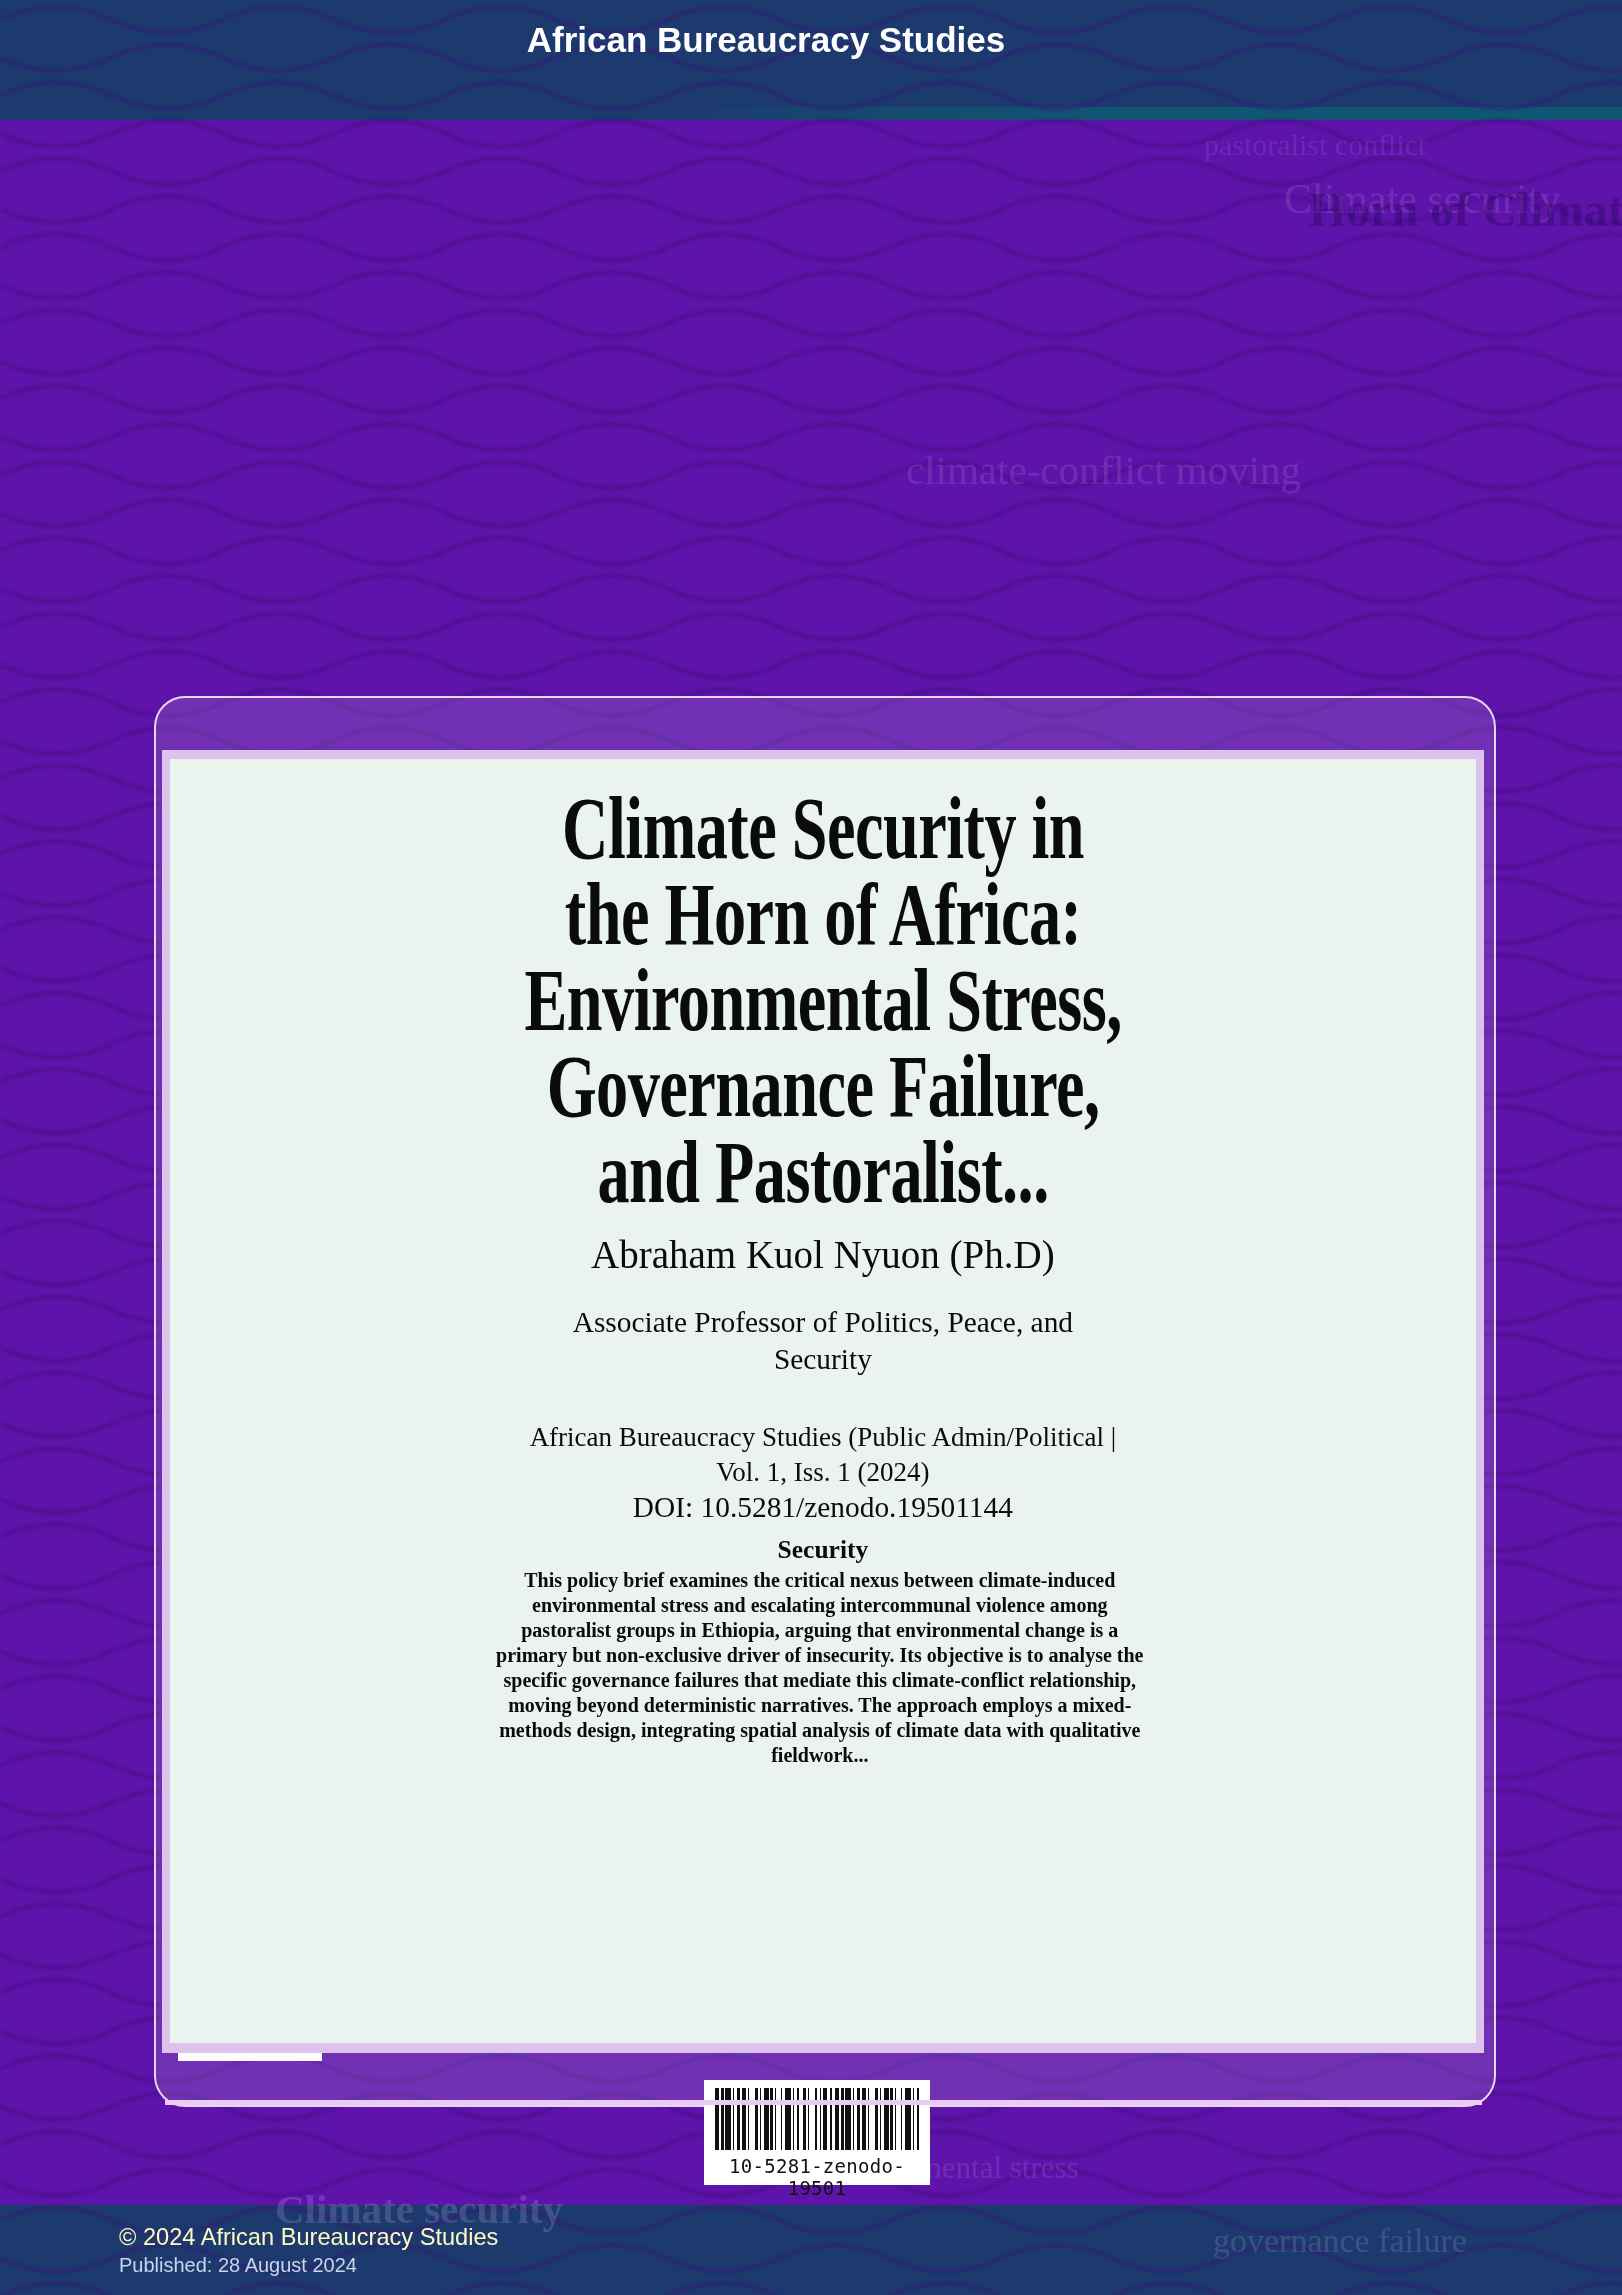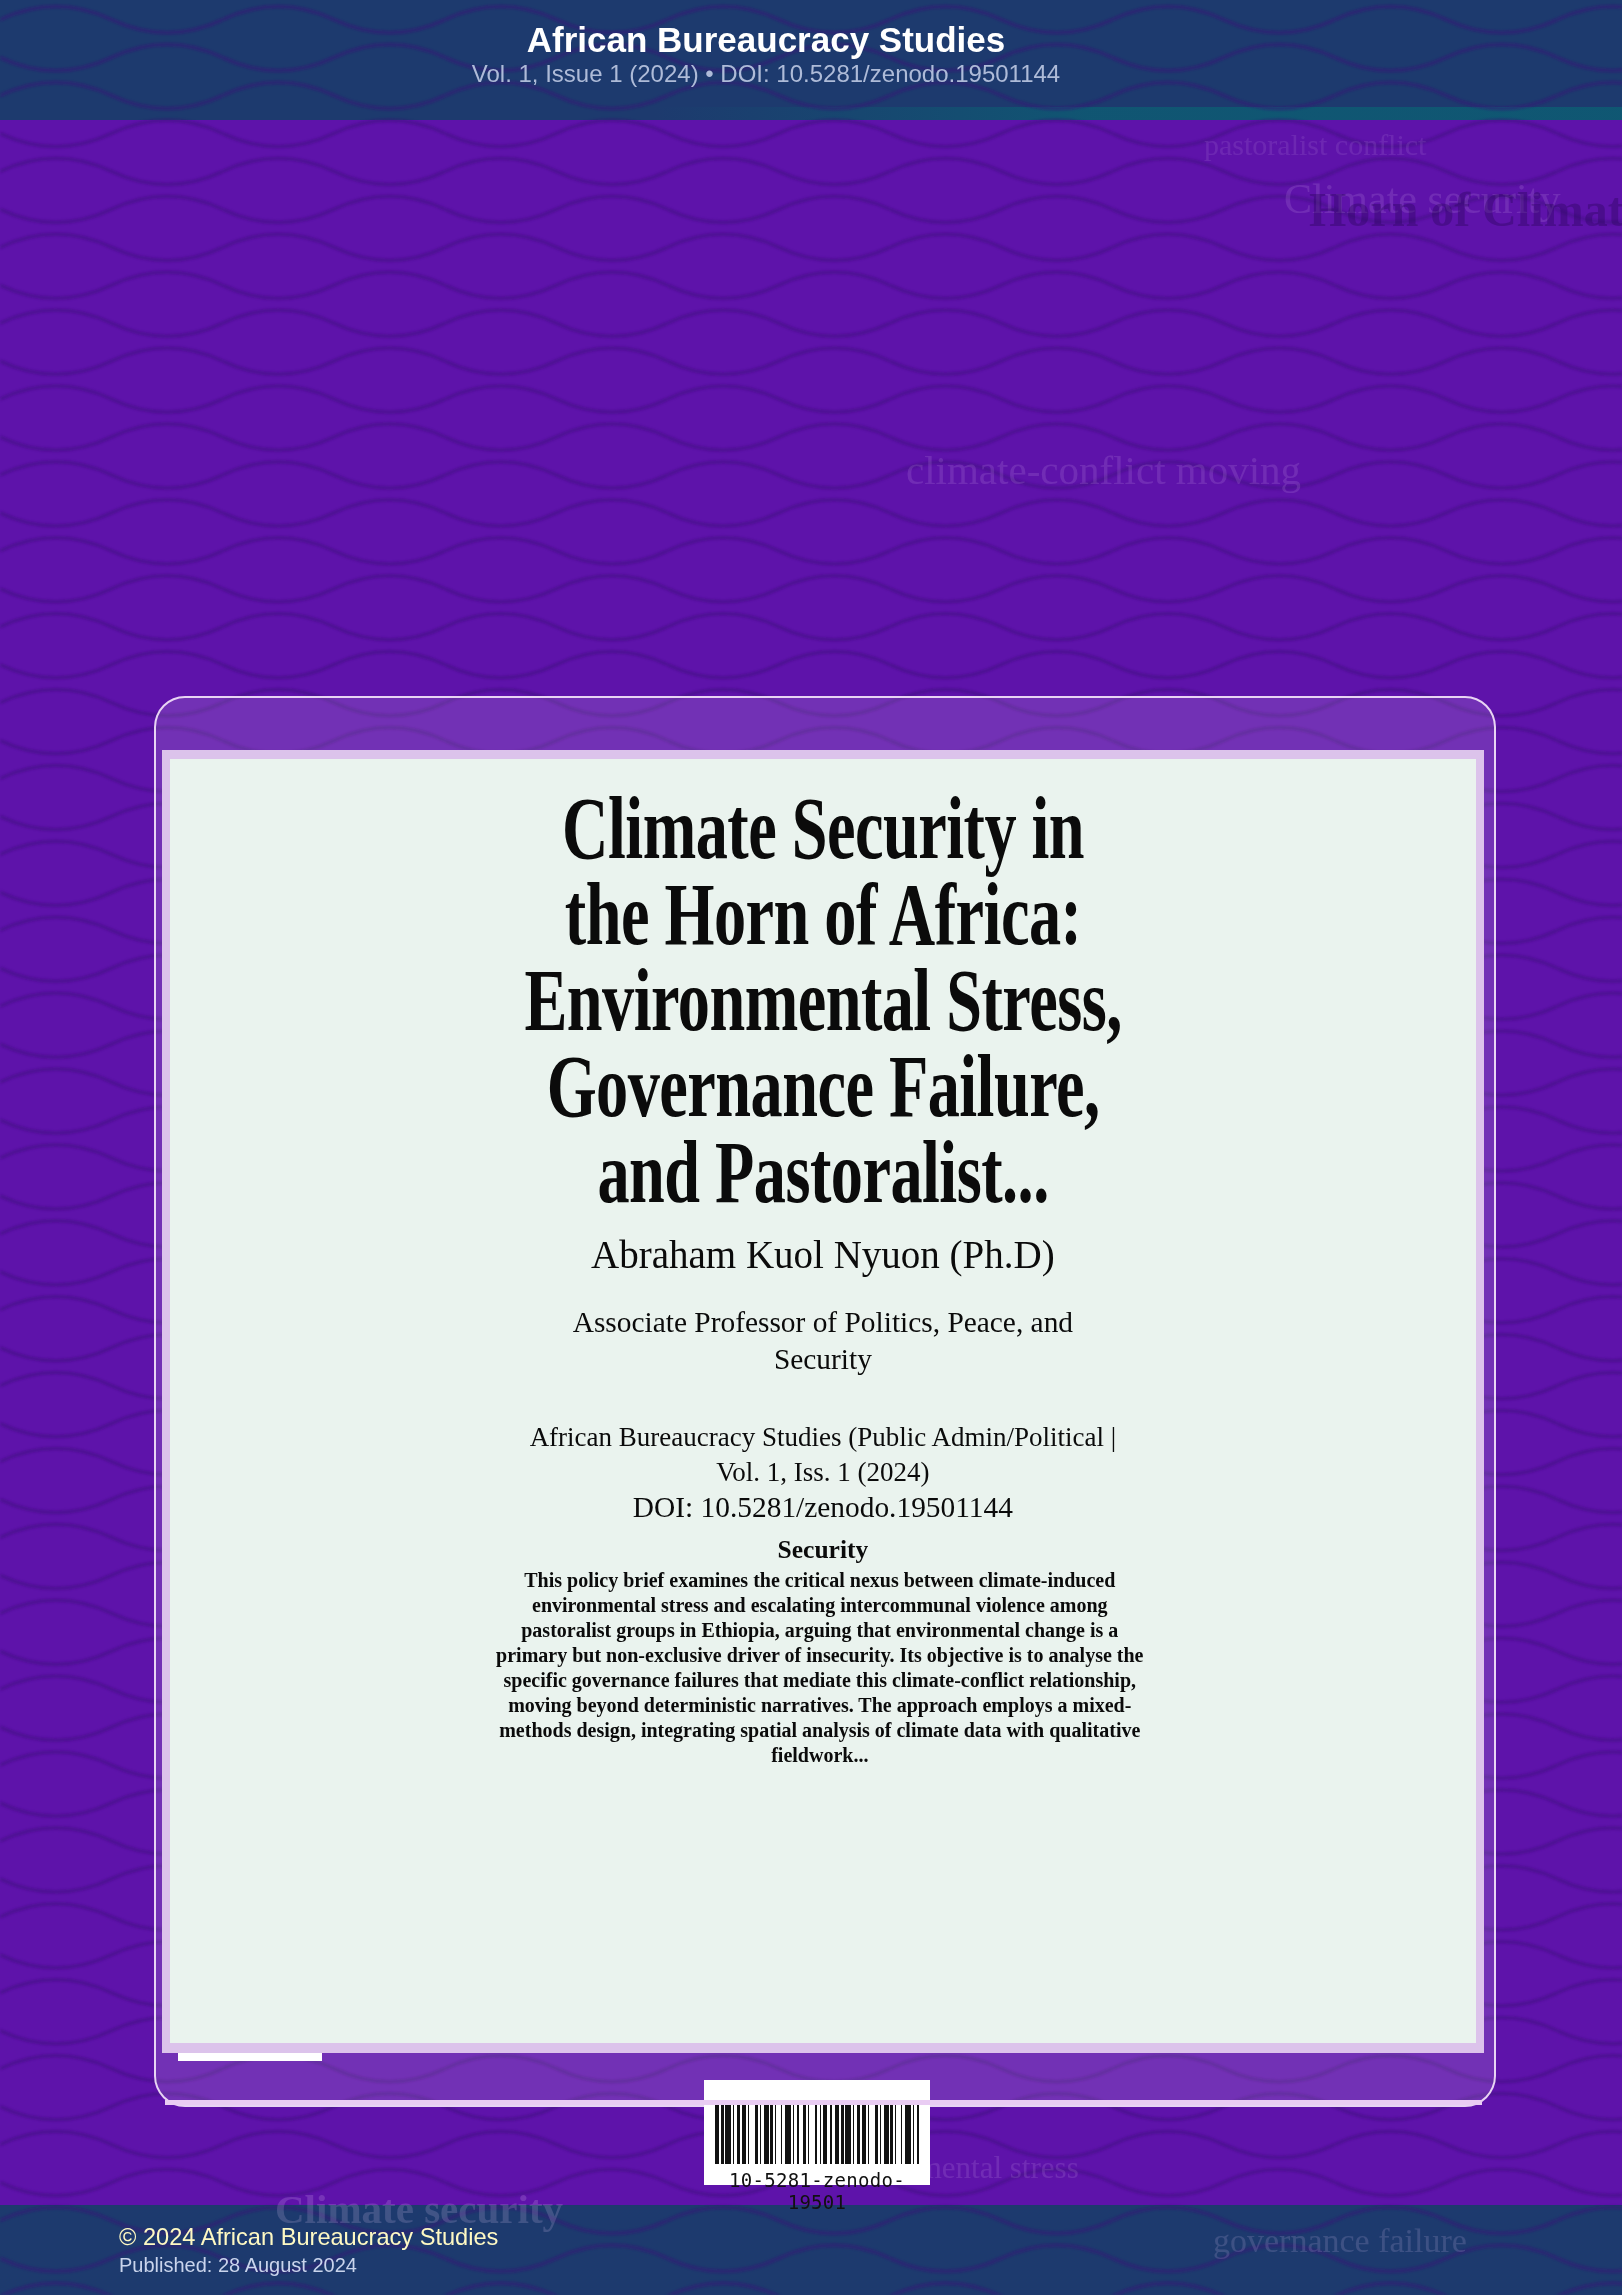--- a/index.html
+++ b/index.html
@@ -26,21 +26,21 @@
   .title{top:27.5px;font-size:88px;font-weight:700;line-height:86px;white-space:pre-line;
          transform:scaleX(0.73);transform-origin:50% 0;letter-spacing:-0.7px;}
   .author{top:473px;font-size:39px;}
   .role{top:545px;font-size:29.4px;line-height:37px;white-space:pre-line;}
   .jref{top:661px;font-size:27px;line-height:35px;white-space:pre-line;}
   .doi{top:732px;font-size:29.4px;}
   .abs-head{top:776px;font-size:25.5px;font-weight:700;}
   .abs-text{top:809px;left:323px;width:654px;font-size:20px;line-height:25px;font-weight:bold;}
   
   .barcode{position:absolute;left:704px;top:2080px;width:226px;height:105px;background:#ffffff;z-index:5;
-           box-sizing:border-box;padding-top:22px;}
+           box-sizing:border-box;padding-top:8px;}
   .bars{display:flex;height:62px;margin:0 10.5px;overflow:hidden;}
   .bars span{flex:0 0 auto;height:100%;}
   .bb{background:#111111;}
   .bs{background:transparent;}
   .bar-label{margin-top:4.6px;text-align:center;font-family:"DejaVu Sans Mono",monospace;
              font-size:19px;color:#111;letter-spacing:0.3px;}
   .pink-line{position:absolute;left:165px;top:2100px;width:1317px;height:4.6px;background:#e9ccf3;z-index:6;}
   
   .header-text{position:absolute;left:0;top:0;width:1532px;z-index:7;text-align:center;
                font-family:"Liberation Sans",sans-serif;}
@@ -181,21 +181,20 @@
         <span class="bb" style="width: 1.5px;"></span>
         <span class="bs" style="width: 3px;"></span>
         <span class="bb" style="width: 1.5px;"></span>
       </div>
     <div class="bar-label">10-5281-zenodo-19501</div>
   </div>
   <div class="pink-line"></div>
 
   <div class="header-text">
     <div class="h-title">African Bureaucracy Studies</div>
-    <div class="h-sub">Vol. 1, Issue 1 (2024) • DOI: 10.5281/zenodo.19501144</div>
   </div>
 
   <div class="footer-text">
     <div class="f-copy">© 2024 African Bureaucracy Studies</div>
     <div class="f-pub">Published: 28 August 2024</div>
   </div>
 
 </div>
 
 

